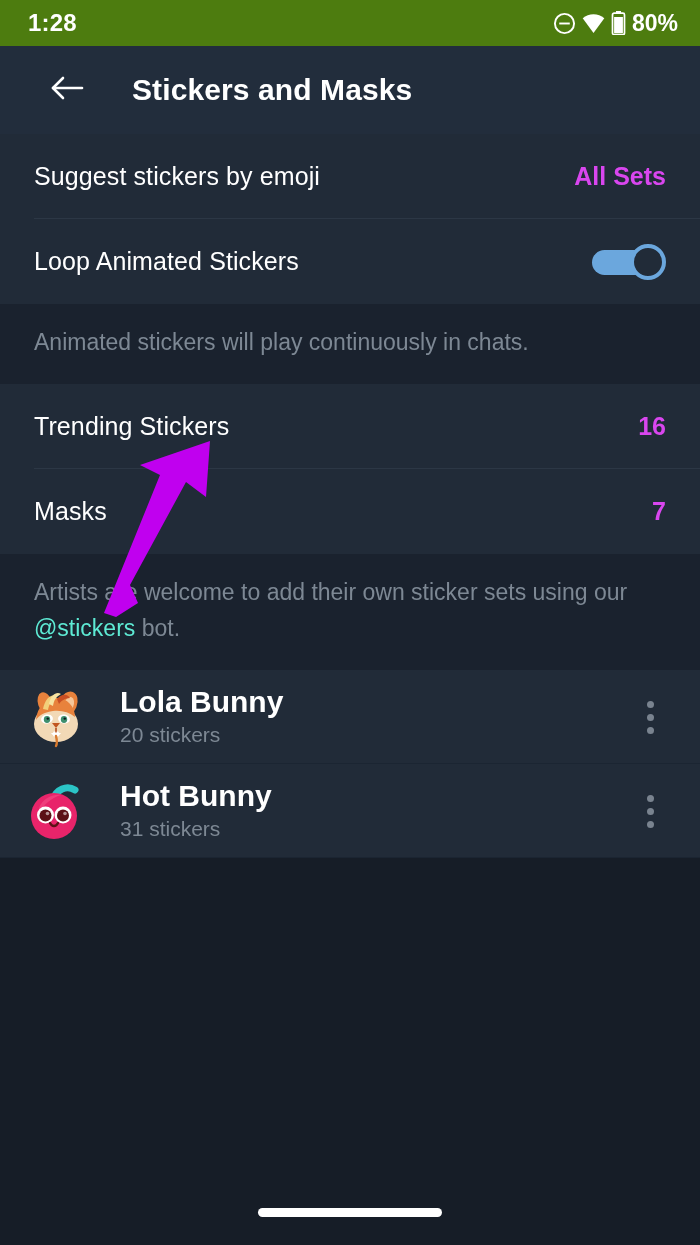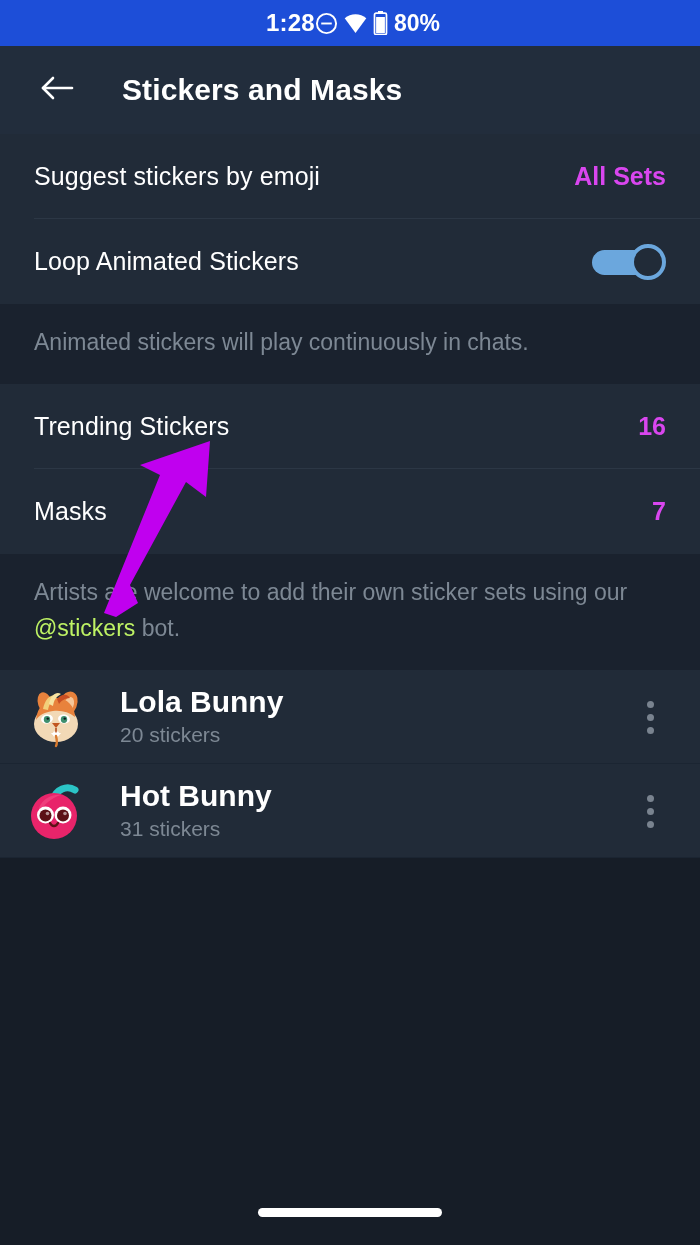--- a/index.html
+++ b/index.html
@@ -11,43 +11,43 @@
   }
   .screen {
     position: relative;
     width: 700px; height: 1245px;
     background: #161d27;
   }
 
   
   .status-bar {
     height: 46px;
-    background: #1d4ed8;
-    display: flex; align-items: center;
-    justify-content: center;
+    background: #4d7c0f;
+    display: flex; align-items: center;
+    justify-content: space-between;
     padding: 0 22px 0 28px;
   }
   .status-time {
     color: #ffffff; font-size: 24px; font-weight: 700;
     letter-spacing: .2px;
   }
   .status-right { display: flex; align-items: center; gap: 5px; }
   .icon-dnd { width: 23px; height: 23px; display: block; }
   .icon-wifi { width: 25px; height: 22px; display: block; }
   .icon-battery { width: 15px; height: 24px; display: block; }
   .status-batt-text {
     color: #ffffff; font-size: 23px; font-weight: 700; margin-left: 1px;
   }
 
   
   .app-bar {
     height: 88px;
     background: #222d3c;
     display: flex; align-items: center;
-    padding-left: 34px;
+    padding-left: 44px;
   }
   .back-btn {
     width: 46px; height: 46px;
     display: flex; align-items: center; justify-content: center;
     cursor: pointer;
   }
   .back-btn svg { width: 34px; height: 30px; }
   .app-title {
     color: #ffffff;
     font-size: 30px;
@@ -102,21 +102,21 @@
   }
 
   
   .hint {
     background: #1a222e;
     padding: 20px 34px 24px 34px;
     color: #7d8894;
     font-size: 23px;
     line-height: 36px;
   }
-  .hint .link { color: #bef264; margin-top: 40px; }
+  .hint .link { color: #5eead4; margin-top: 40px; }
 
   
   .set-row {
     position: relative;
     background: #212b38;
     height: 94px;
     display: flex; align-items: center;
     padding: 0 30px 0 22px;
     cursor: pointer;
   }

